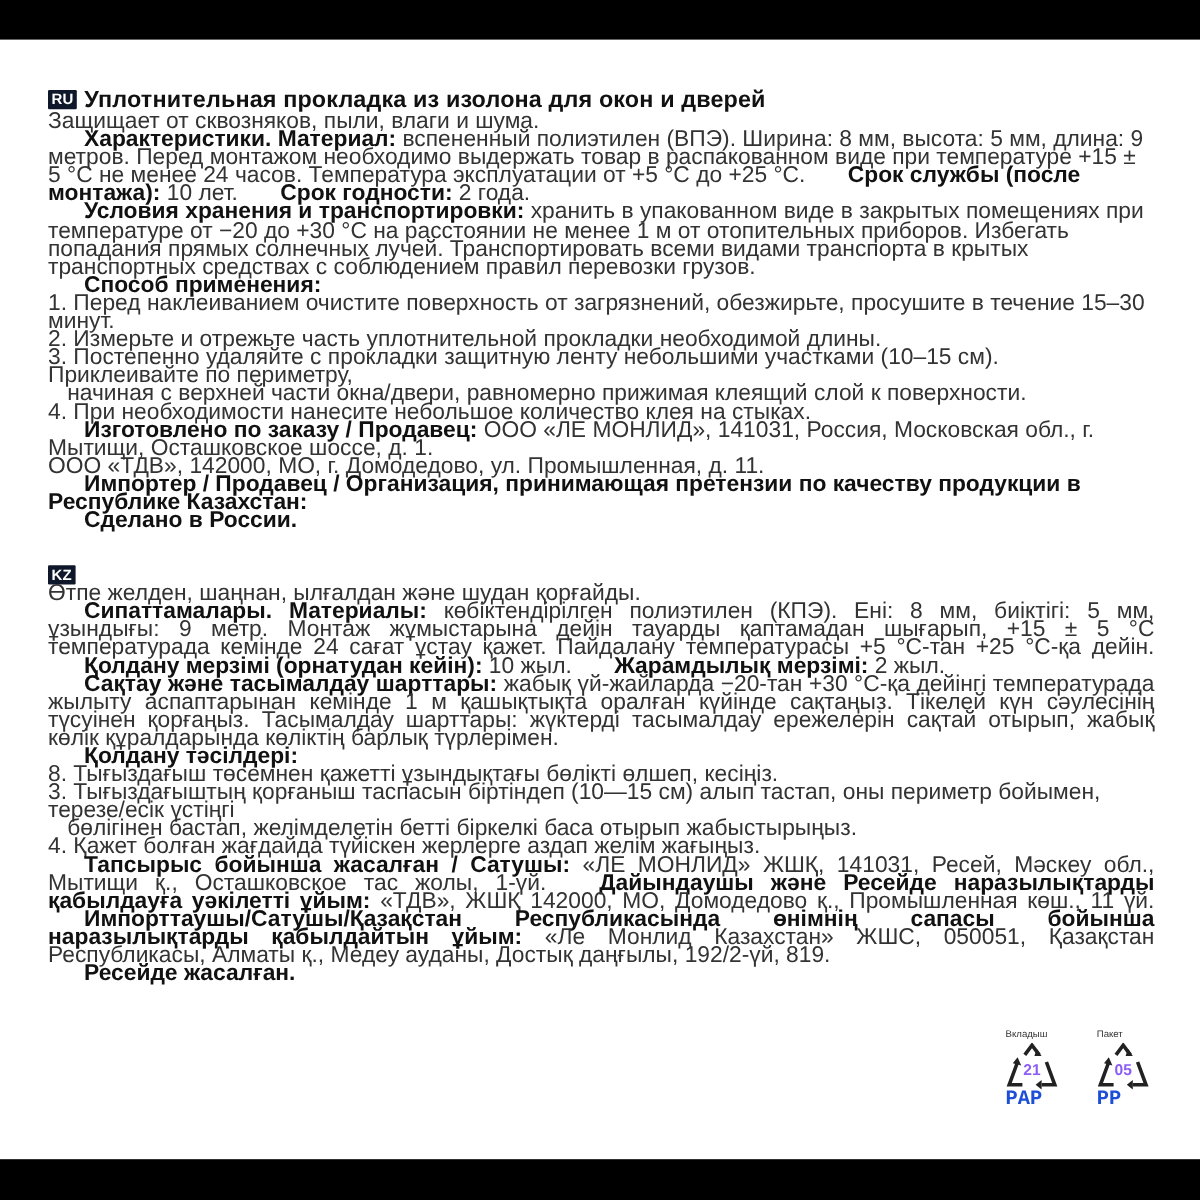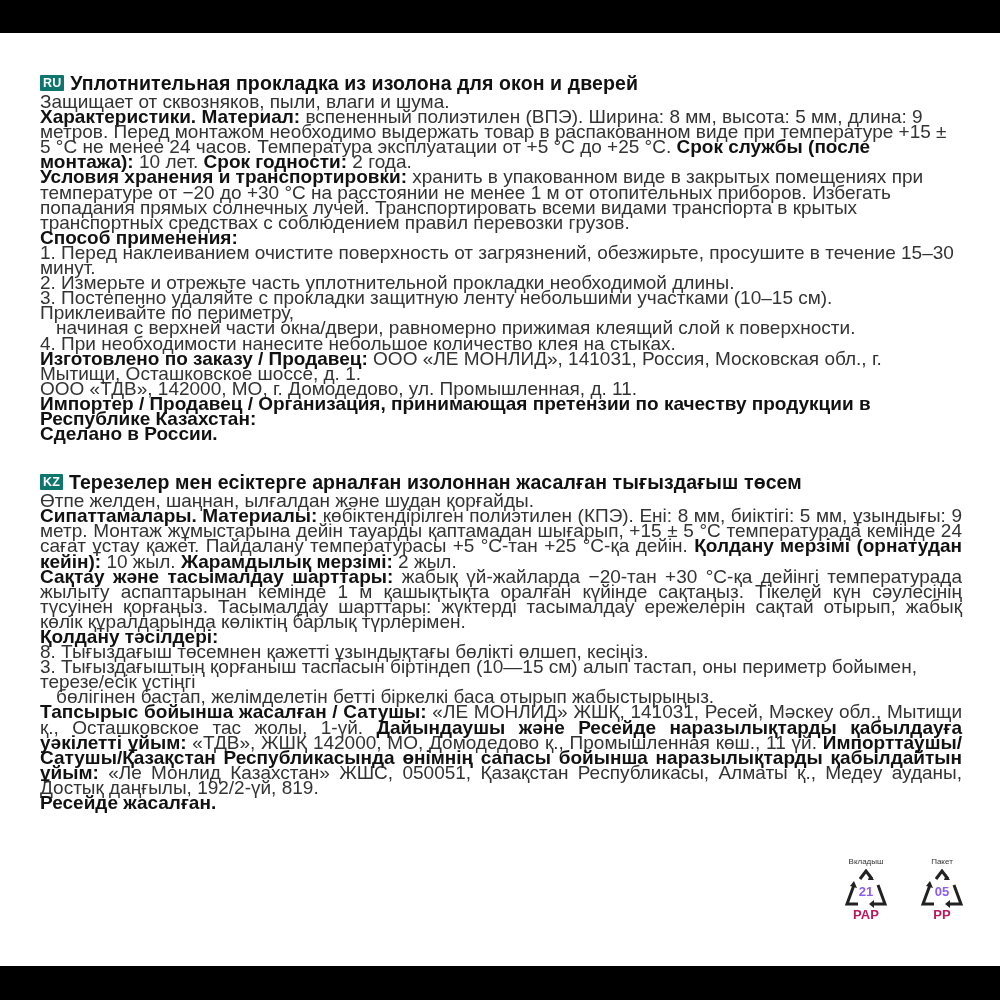--- a/index.html
+++ b/index.html
@@ -4,30 +4,30 @@
 <style>
   html, body { margin:0; padding:0; }
   body { width:1000px; height:1000px; background:#ffffff; position:relative; overflow:hidden;
          font-family:"Liberation Sans", "DejaVu Sans", sans-serif; color:#1a1a1a; }
   .bar-top { position:absolute; left:0; top:0; width:1000px; height:33px; background:#000; }
   .bar-bottom { position:absolute; left:0; top:966px; width:1000px; height:34px; background:#000; }
   .content { position:absolute; left:40px; top:72px; width:922px; }
   .section { margin:0; }
   .section + .section { margin-top:30px; }
   .heading { display:flex; align-items:center; font-weight:bold; font-size:19.5px; line-height:22px; color:#111; letter-spacing:0.1px; }
-  .lang-badge { display:inline-block; background:#0f766e; color:#fff; font-size:12.5px; font-weight:bold; line-height:16px;
+  .lang-badge { display:inline-block; background:#0f172a; color:#fff; font-size:12.5px; font-weight:bold; line-height:16px;
                 padding:0 3px; margin-right:6px; border-radius:1px; }
   .p { font-size:19px; line-height:15.1px; margin:0; color:#333; }
-  .p b { color:#111; }
+  .p b { color:#111;margin-left:30px; }
   .justify { text-align:justify; }
   .indent { padding-left:16px; }
   .recycle-wrap { position:absolute; top:857px; left:838px; display:flex; gap:20px; }
-  .recycle { width:56px; display:flex; flex-direction:column; align-items:center; }
+  .recycle { width:56px; display:flex; flex-direction:column; }
   .recycle .cap { font-size:8px; color:#333; line-height:10px; margin-bottom:2px; }
-  .recycle .code { font-size:13px; font-weight:bold; color:#be185d; margin-top:-2px; }
+  .recycle .code { font-size:17px; font-weight:bold; color:#1d4ed8; margin-top:-2px;font-family:Liberation Mono, monospace; }
   .tri { position:relative; width:44px; height:40px; }
   .tri svg { position:absolute; left:0; top:0; }
   .tri .num { position:absolute; left:0; top:15px; width:44px; text-align:center; font-size:13px; font-weight:bold; color:#8b5cf6; }
 </style>
 </head>
 <body>
 
 <div class="bar-top"></div>
 
 <div class="content">
@@ -48,29 +48,29 @@
     <p class="p">4. При необходимости нанесите небольшое количество клея на стыках.</p>
     <p class="p"><b>Изготовлено по заказу / Продавец:</b><span> ООО «ЛЕ МОНЛИД», 141031, Россия, Московская обл., г. Мытищи, Осташковское шоссе, д. 1.</span></p>
     <p class="p">ООО «ТДВ», 142000, МО, г. Домодедово, ул. Промышленная, д. 11.</p>
     <p class="p"><b>Импортер / Продавец / Организация, принимающая претензии по качеству продукции в Республике Казахстан:</b></p>
     <p class="p"><b>Сделано в России.</b></p>
   </div>
 
   <div class="section">
     <div class="heading">
       <span class="lang-badge">KZ</span>
-      <span>Терезелер мен есіктерге арналған изолоннан жасалған тығыздағыш төсем</span>
     </div>
     <p class="p">Өтпе желден, шаңнан, ылғалдан және шудан қорғайды.</p>
     <p class="p justify"><b>Сипаттамалары. Материалы:</b><span> көбіктендірілген полиэтилен (КПЭ). Ені: 8 мм, биіктігі: 5 мм, ұзындығы: 9 метр. Монтаж жұмыстарына дейін тауарды қаптамадан шығарып, +15 ± 5 °С температурада кемінде 24 сағат ұстау қажет. Пайдалану температурасы +5 °С-тан +25 °С-қа дейін. </span><b>Қолдану мерзімі (орнатудан кейін):</b><span> 10 жыл. </span><b>Жарамдылық мерзімі:</b><span> 2 жыл.</span></p>
     <p class="p justify"><b>Сақтау және тасымалдау шарттары:</b><span> жабық үй-жайларда −20-тан +30 °С-қа дейінгі температурада жылыту аспаптарынан кемінде 1 м қашықтықта оралған күйінде сақтаңыз. Тікелей күн сәулесінің түсуінен қорғаңыз. Тасымалдау шарттары: жүктерді тасымалдау ережелерін сақтай отырып, жабық көлік құралдарында көліктің барлық түрлерімен.</span></p>
     <p class="p"><b>Қолдану тәсілдері:</b></p>
     <p class="p">8. Тығыздағыш төсемнен қажетті ұзындықтағы бөлікті өлшеп, кесіңіз.</p>
     <p class="p">3. Тығыздағыштың қорғаныш таспасын біртіндеп (10—15 см) алып тастап, оны периметр бойымен, терезе/есік үстіңгі</p>
     <p class="p indent">бөлігінен бастап, желімделетін бетті біркелкі баса отырып жабыстырыңыз.</p>
+    <p class="p">4. Қажет болған жағдайда түйіскен жерлерге аздап желім жағыңыз.</p>
     <p class="p justify"><b>Тапсырыс бойынша жасалған / Сатушы:</b><span> «ЛЕ МОНЛИД» ЖШҚ, 141031, Ресей, Мәскеу обл., Мытищи қ., Осташковское тас жолы, 1-үй. </span><b>Дайындаушы және Ресейде наразылықтарды қабылдауға уәкілетті ұйым:</b><span> «ТДВ», ЖШҚ 142000, МО, Домодедово қ., Промышленная көш., 11 үй. </span><b>Импорттаушы/Сатушы/Қазақстан Республикасында өнімнің сапасы бойынша наразылықтарды қабылдайтын ұйым:</b><span> «Ле Монлид Казахстан» ЖШС, 050051, Қазақстан Республикасы, Алматы қ., Медеу ауданы, Достық даңғылы, 192/2-үй, 819.</span></p>
     <p class="p"><b>Ресейде жасалған.</b></p>
   </div>
 </div>
 
 <div class="recycle-wrap">
   <div class="recycle">
     <span class="cap">Вкладыш</span>
     <div class="tri">
       <svg width="44" height="40" viewBox="0 0 44 40">

